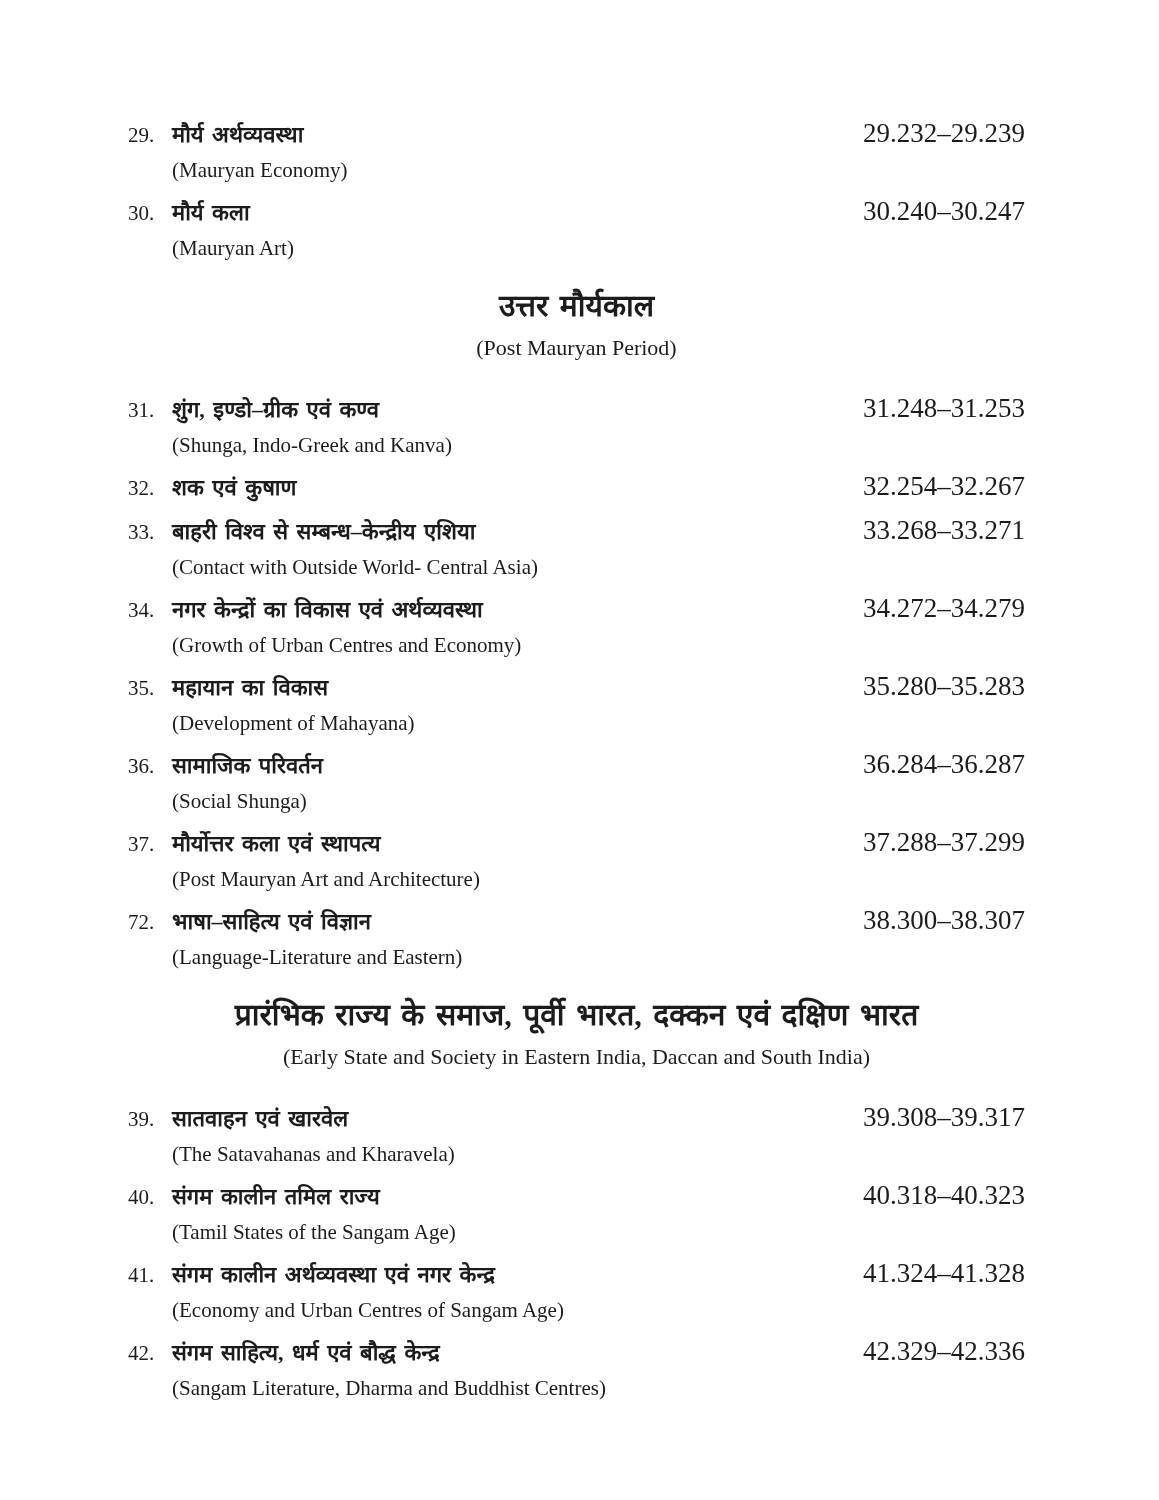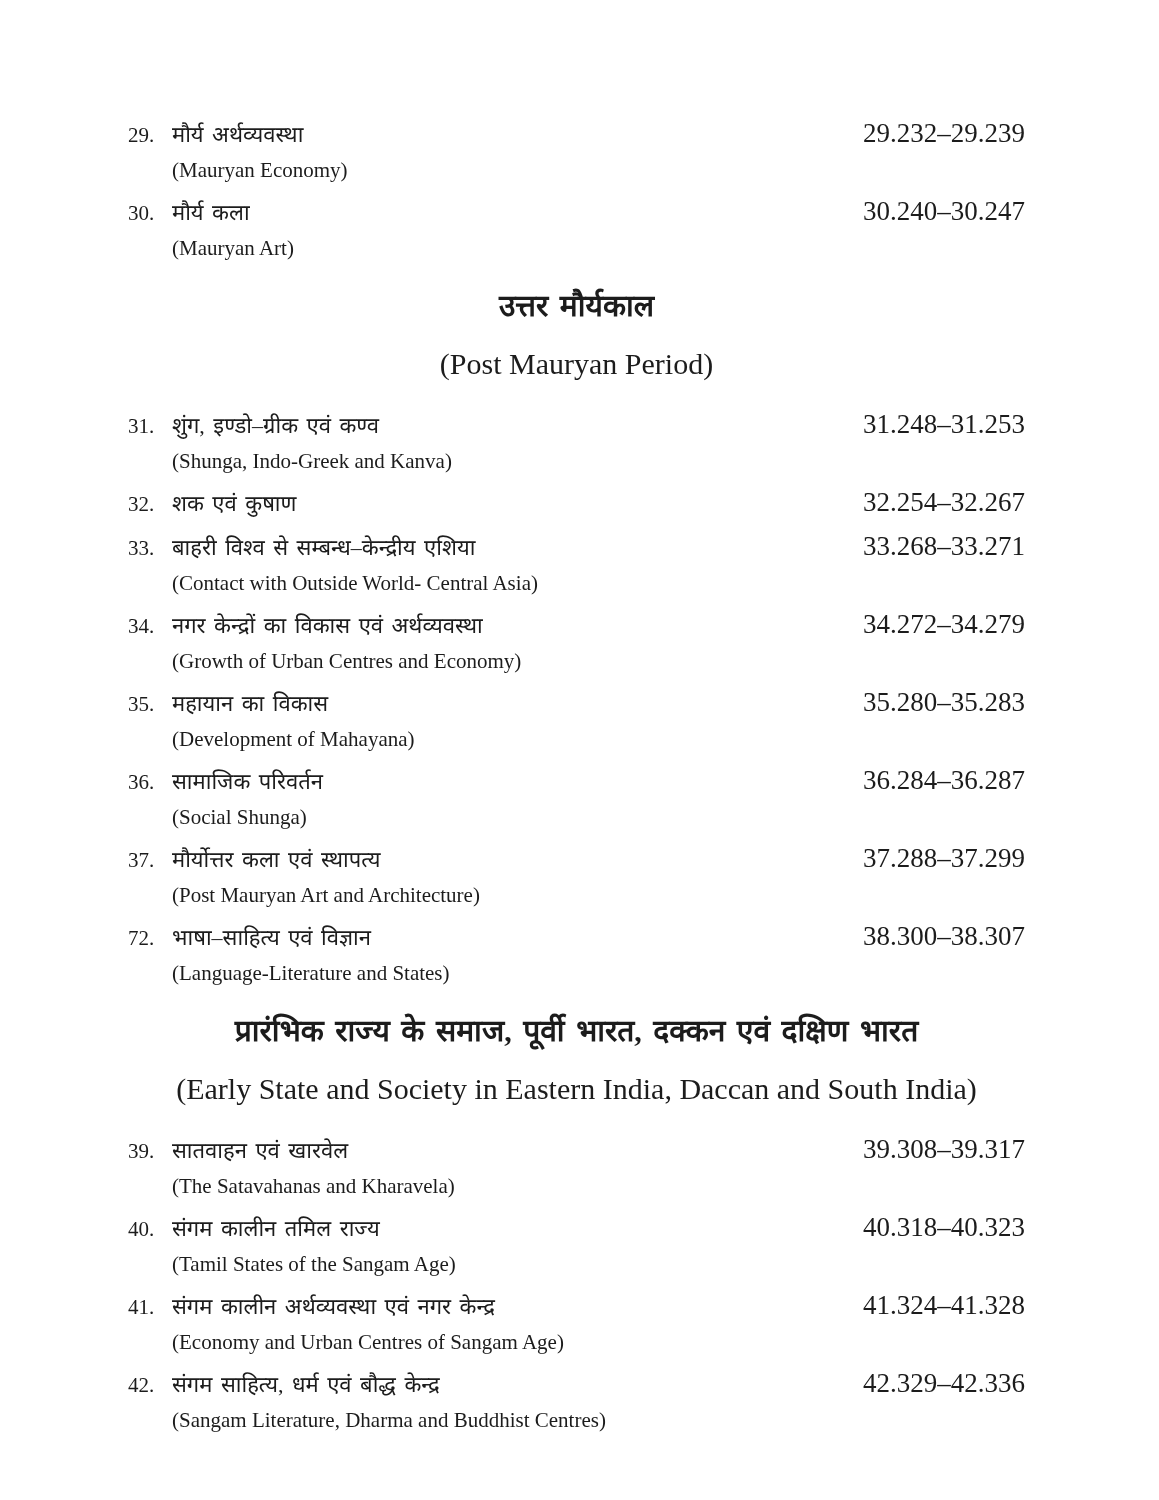--- a/index.html
+++ b/index.html
@@ -27,21 +27,21 @@
   .item-num {
     width: 44px;
     flex: 0 0 44px;
     font-size: 21px;
     line-height: 30px;
   }
 
   .item-title-hi {
     font-size: 22px;
     line-height: 30px;
-    font-weight: 400;
+    font-weight: 700;
     word-spacing: 3px;
   }
 
   .item-pages {
     margin-left: auto;
     padding-left: 20px;
     font-size: 27px;
     line-height: 30px;
     white-space: nowrap;
   }
@@ -59,23 +59,23 @@
   }
 
   .heading-hi {
     font-size: 30px;
     font-weight: 700;
     line-height: 40px;
     word-spacing: 4px;
   }
 
   .heading-en {
-    font-size: 30px;
+    font-size: 22px;
     line-height: 34px;
-    margin-top: 21px;
+    margin-top: 5px;
     font-weight: 400;
   }
 </style>
 </head>
 <body>
 
 <div class="page">
 
   <div class="toc-item">
     <div class="toc-row">
@@ -161,21 +161,21 @@
     </div>
     <div class="item-title-en">(Post Mauryan Art and Architecture)</div>
   </div>
 
   <div class="toc-item">
     <div class="toc-row">
       <span class="item-num">72.</span>
       <span class="item-title-hi">भाषा–साहित्य एवं विज्ञान</span>
       <span class="item-pages">38.300–38.307</span>
     </div>
-    <div class="item-title-en">(Language-Literature and States)</div>
+    <div class="item-title-en">(Language-Literature and Eastern)</div>
   </div>
 
   <div class="section-heading">
     <div class="heading-hi">प्रारंभिक राज्य के समाज, पूर्वी भारत, दक्कन एवं दक्षिण भारत</div>
     <div class="heading-en">(Early State and Society in Eastern India, Daccan and South India)</div>
   </div>
 
   <div class="toc-item">
     <div class="toc-row">
       <span class="item-num">39.</span>

